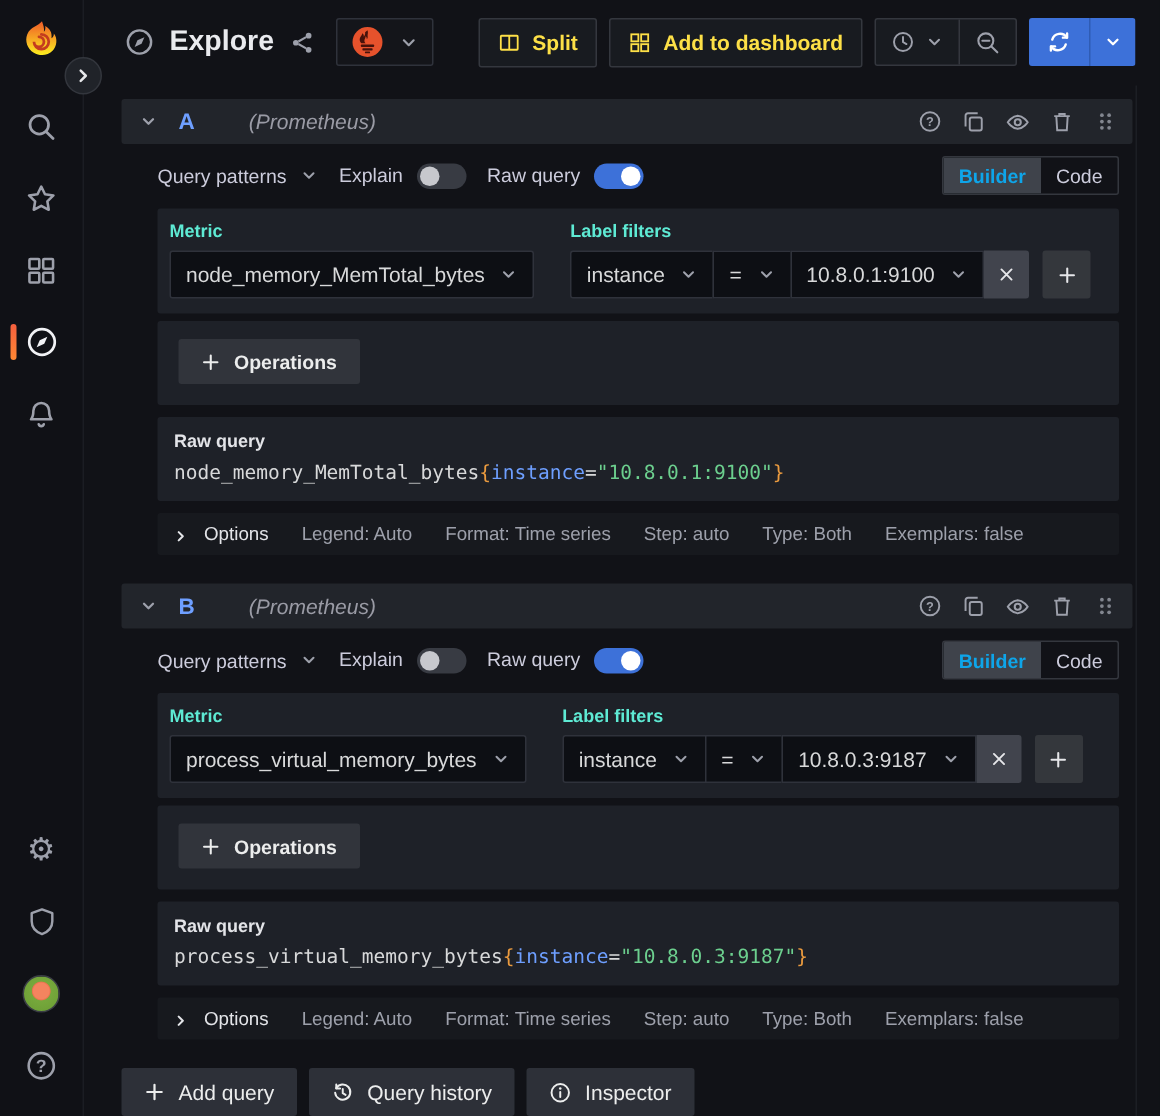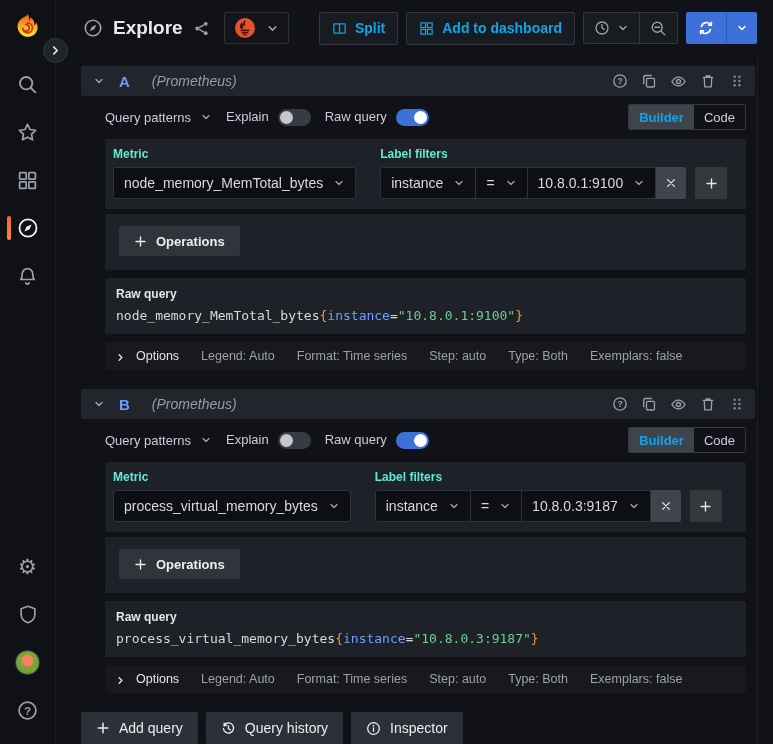--- a/index.html
+++ b/index.html
@@ -56,21 +56,21 @@
   .ds-picker {
     margin-left:14px; height:32px; min-width:62px;
     border:1px solid #2f323b; border-radius:2px;
     display:flex; align-items:center; gap:10px; padding:0 9px; cursor:pointer;
     background:#14151a;
   }
   .nav-right { margin-left:auto; display:flex; align-items:center; gap:8px; }
   .nav-btn {
     height:33px; display:flex; align-items:center; gap:8px; padding:0 12px;
     background:#181b20; border:1px solid #34373e; border-radius:2px;
-    color:#0ea5e9; font-size:14px; font-weight:700; cursor:pointer;
+    color:#fde047; font-size:14px; font-weight:700; cursor:pointer;
   }
   .btn-group { display:flex; height:32px; border:1px solid #34373e; border-radius:2px; background:#181b20; }
   .btn-seg {
     display:flex; align-items:center; gap:7px; padding:0 10px; color:#9da0ab; cursor:pointer;
   }
   .btn-seg + .btn-seg { border-left:1px solid #34373e; }
   .run-group { display:flex; height:32px; border-radius:2px; overflow:hidden; }
   .run-seg {
     background:#3d71d9; color:#fff; display:flex; align-items:center; justify-content:center;
     padding:0 12px; cursor:pointer;
@@ -79,21 +79,21 @@
 
   
   .content { position:absolute; left:81px; top:66px; width:674px; }
   .content::after { content:""; position:fixed; left:757px; top:57px; bottom:0; width:1px; background:#1c1e24; }
 
   .q-header {
     height:30px; background:#22252b; border-radius:2px;
     display:flex; align-items:center; padding:0 10px 0 12px; cursor:pointer;
   }
   .q-ref { color:#6e9fff; font-weight:700; font-size:15px; margin-left:14px; }
-  .q-ds { color:#9a9ba5; font-style:italic; font-size:14px; margin-left:22px; }
+  .q-ds { color:#9a9ba5; font-style:italic; font-size:14px; margin-left:36px; }
   .q-header-icons { margin-left:auto; display:flex; align-items:center; gap:13px; color:#9da0ab; }
   .q-header-icons .hicon { cursor:pointer; display:flex; }
   .grip { color:#82868f; }
 
   .q-body { padding:7px 9px 0 24px; }
 
   .q-toolbar { height:28px; margin-bottom:8px; display:flex; align-items:center; }
   .toolbar-label { font-size:13px; color:#ccccdc; }
   .qp { display:flex; align-items:center; gap:9px; cursor:pointer; }
   .tgl-wrap { display:flex; align-items:flex-start; gap:9px; margin-left:14px; }

